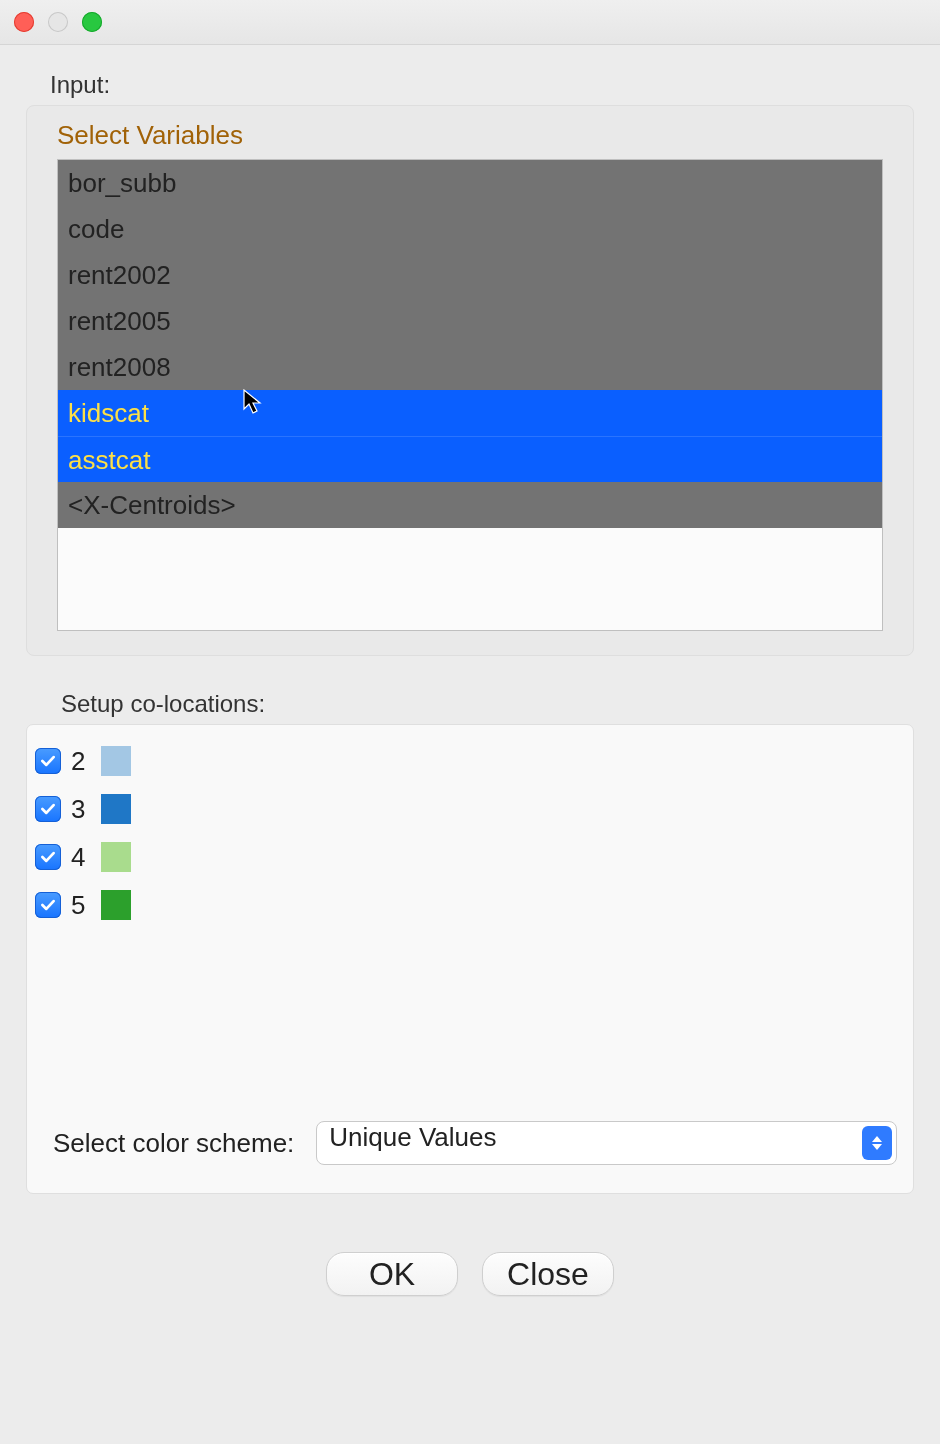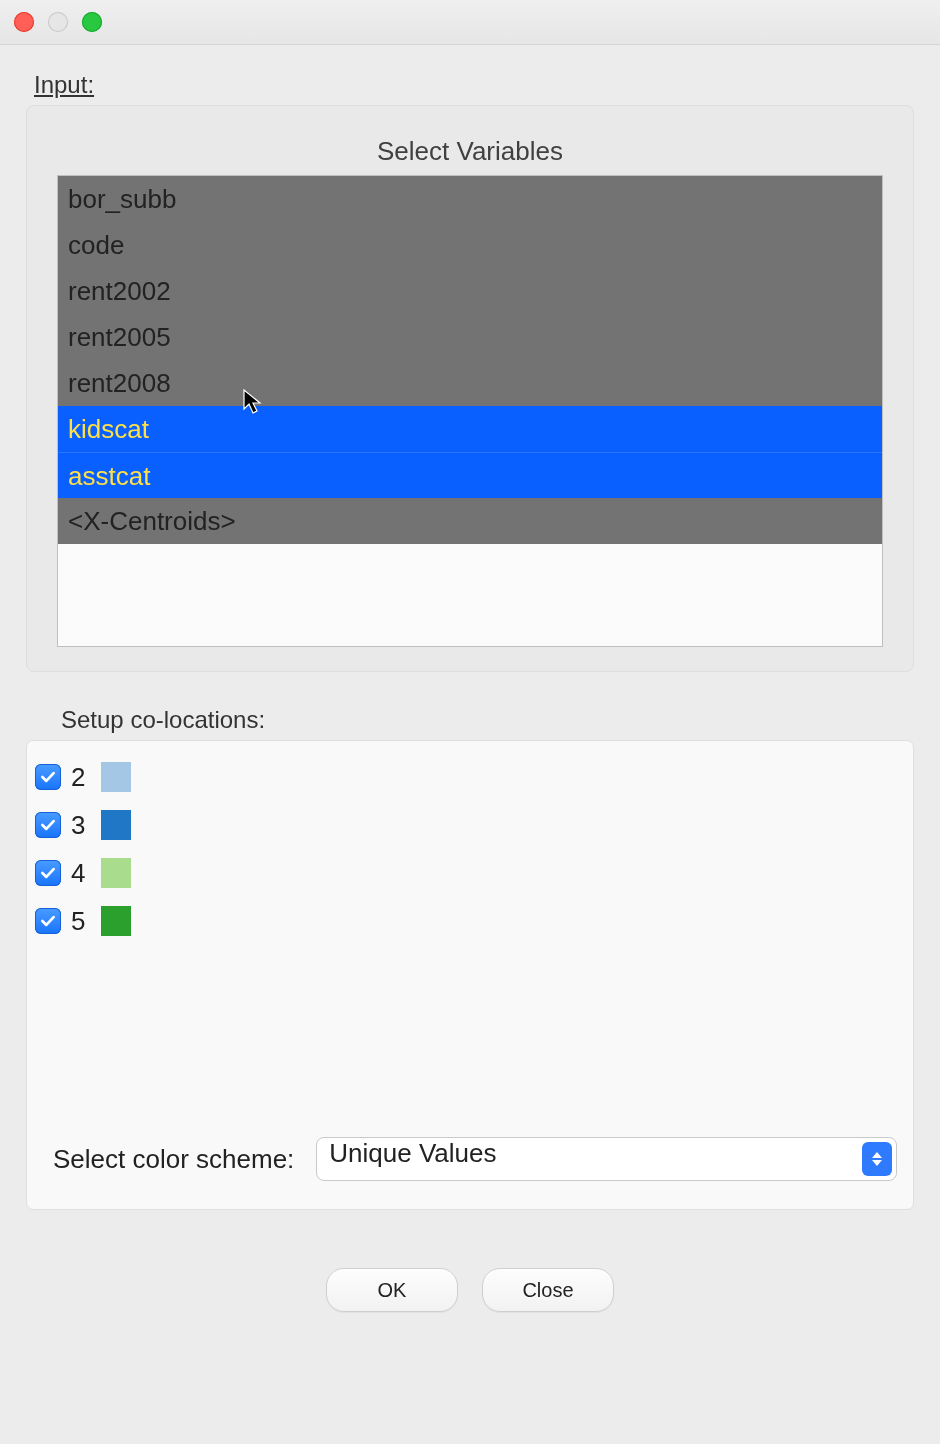--- a/index.html
+++ b/index.html
@@ -40,34 +40,32 @@
     font-size: 24px;
     color: #444;
     pointer-events: none;
   }
   .content {
     padding: 20px 26px 0 26px;
   }
   .section-label {
     font-size: 24px;
     color: #333;
-    margin: 6px 0 6px 8px;
-    text-decoration: underline;
+    margin: 6px 0 6px 24px;
   }
   .group-box {
     background: #e9e9e9;
     border: 1px solid #dedede;
     border-radius: 8px;
     padding: 10px 30px 24px 30px;
   }
   .group-title {
-    text-align: center;
-    font-size: 26px;
-    color: #404040;
-    margin: 20px 0 8px 0;
+    font-size: 26px;
+    color: #a16207;
+    margin: 4px 0 8px 0;
   }
   .listbox {
     background: #fbfbfb;
     border: 1px solid #bfbfbf;
     height: 470px;
     overflow: hidden;
     font-size: 26px;
   }
   .listrow {
     padding: 4px 10px 4px 10px;
@@ -168,21 +166,21 @@
     justify-content: center;
     gap: 24px;
     margin-top: 58px;
   }
   .btn {
     width: 130px;
     height: 42px;
     border-radius: 18px;
     border: 1px solid #cfcfcf;
     background: linear-gradient(#fdfdfd,#f2f2f2);
-    font-size: 20px;
+    font-size: 32px;
     display: flex;
     align-items: center;
     justify-content: center;
     color: #222;
     box-shadow: 0 1px 0 #fff inset, 0 1px 1px rgba(0,0,0,.05);
   }
 </style>
 </head>
 <body>
 

